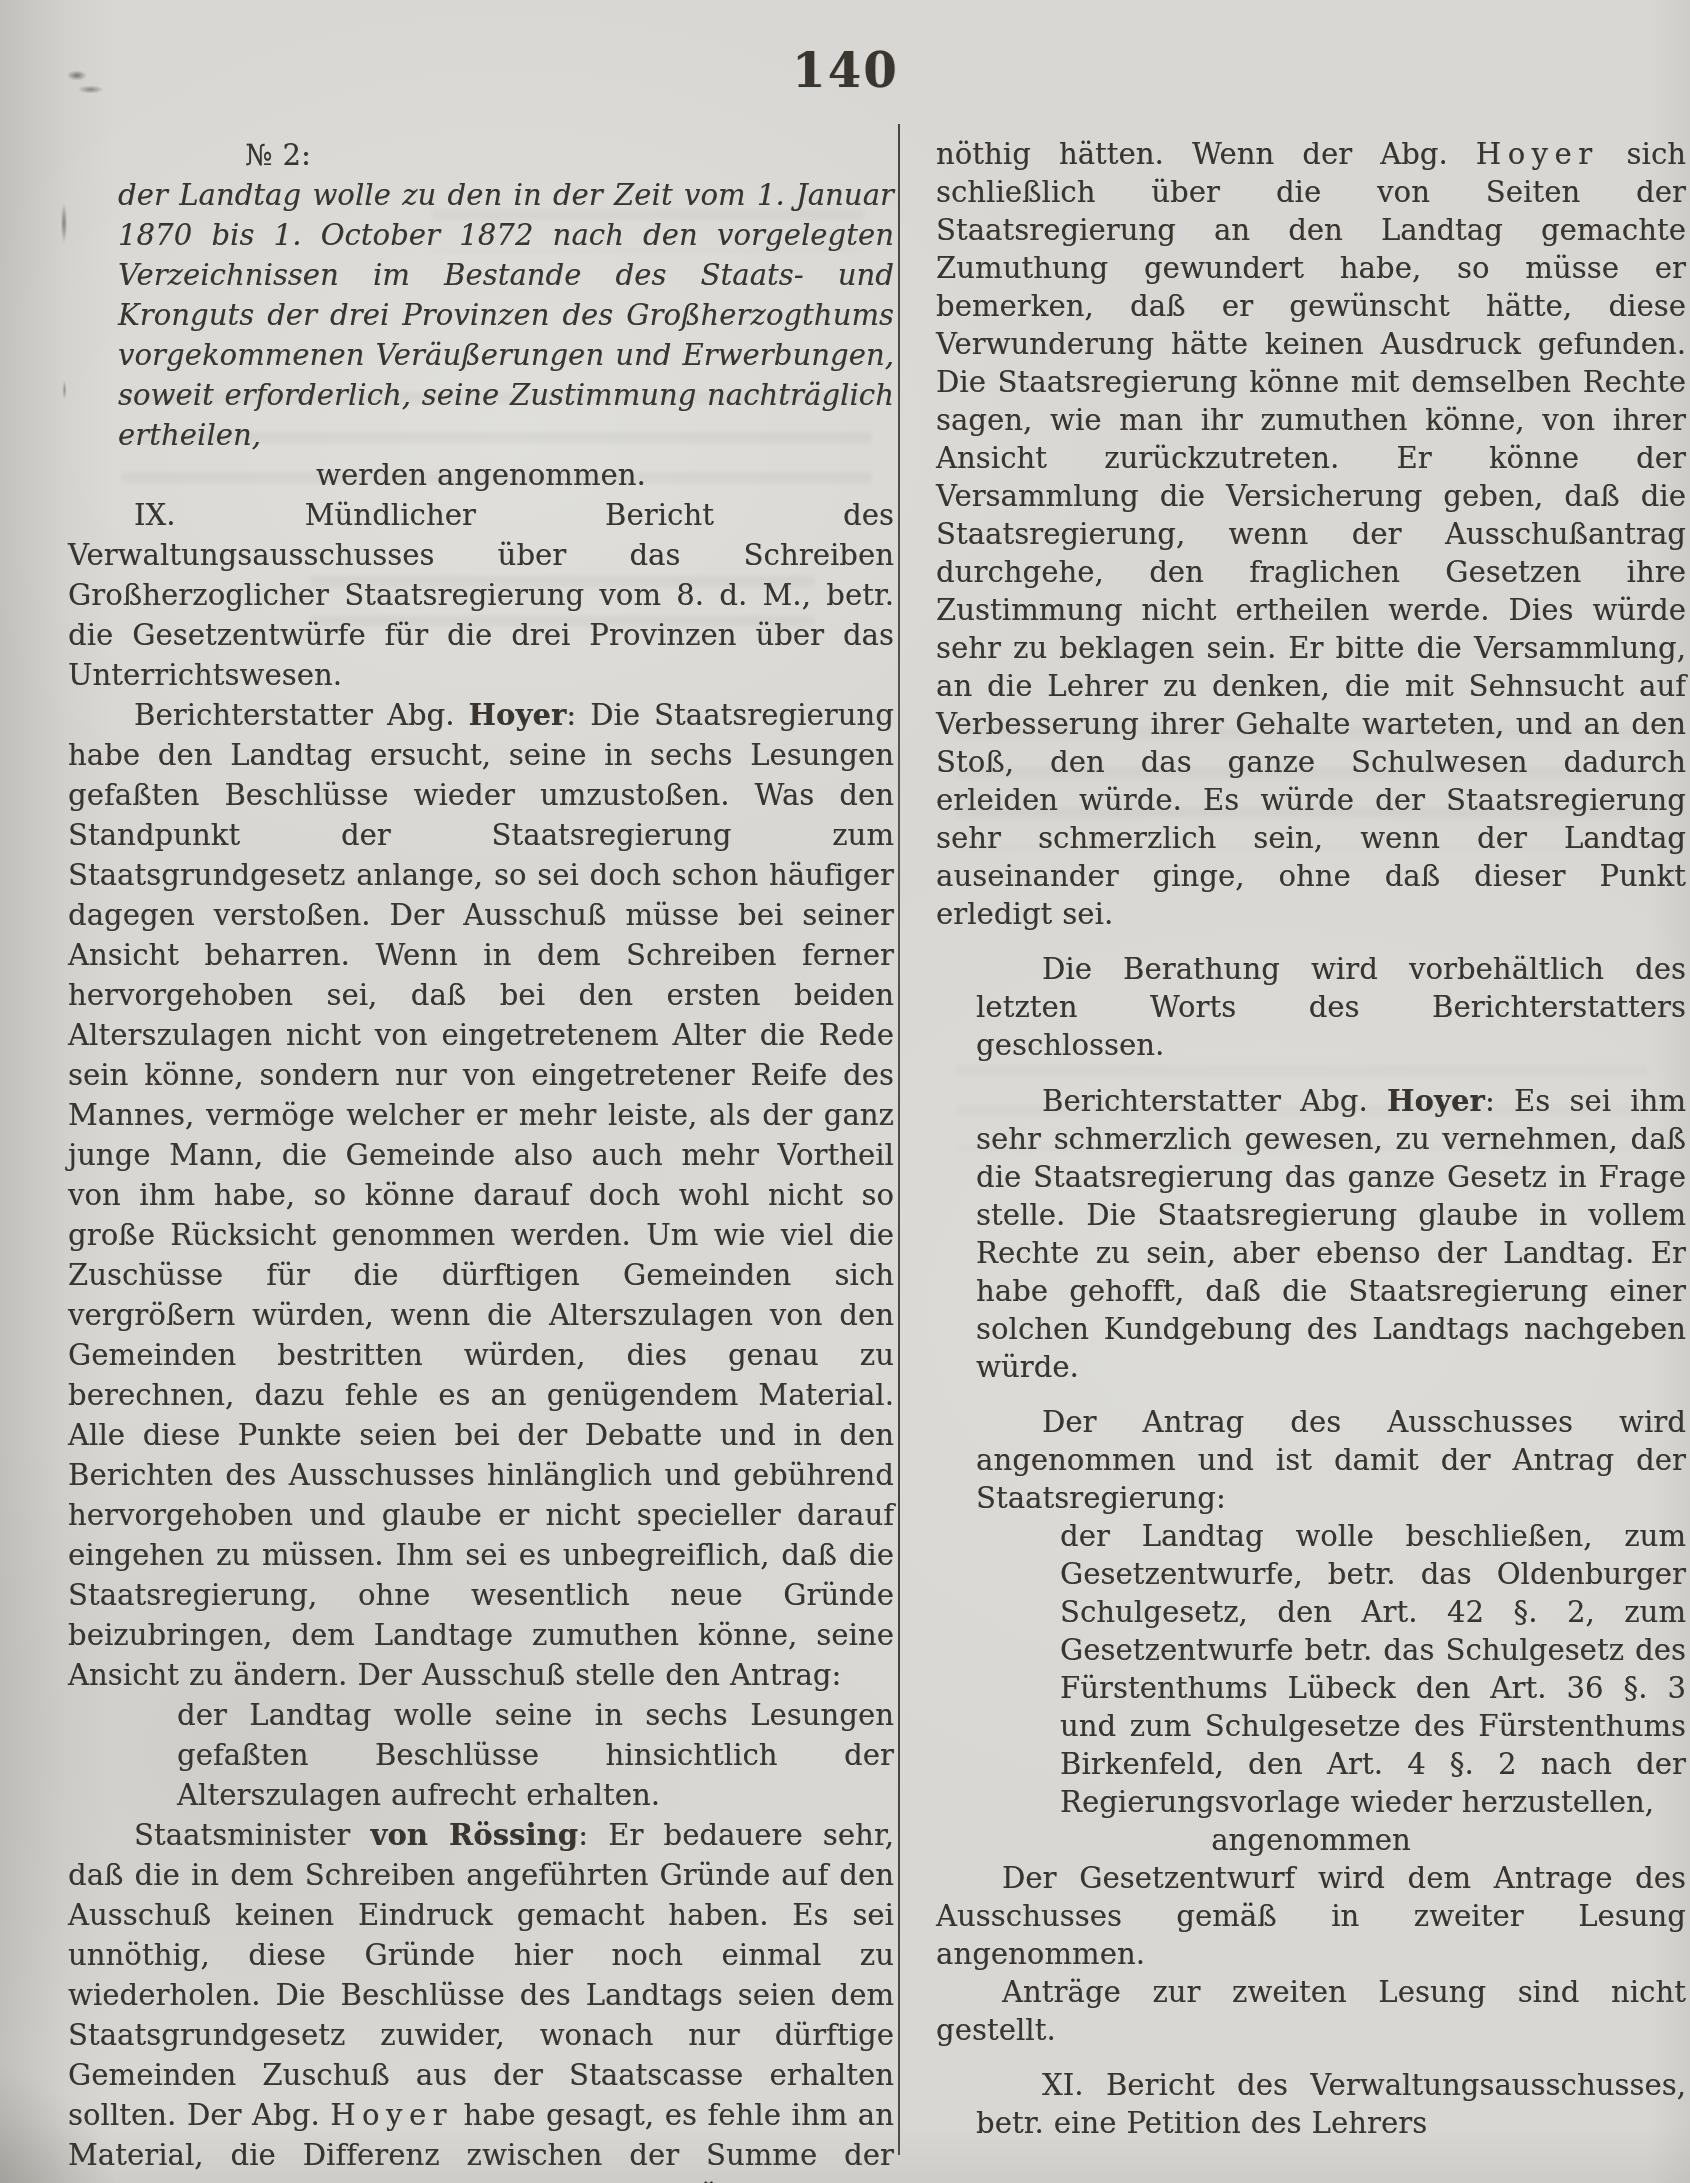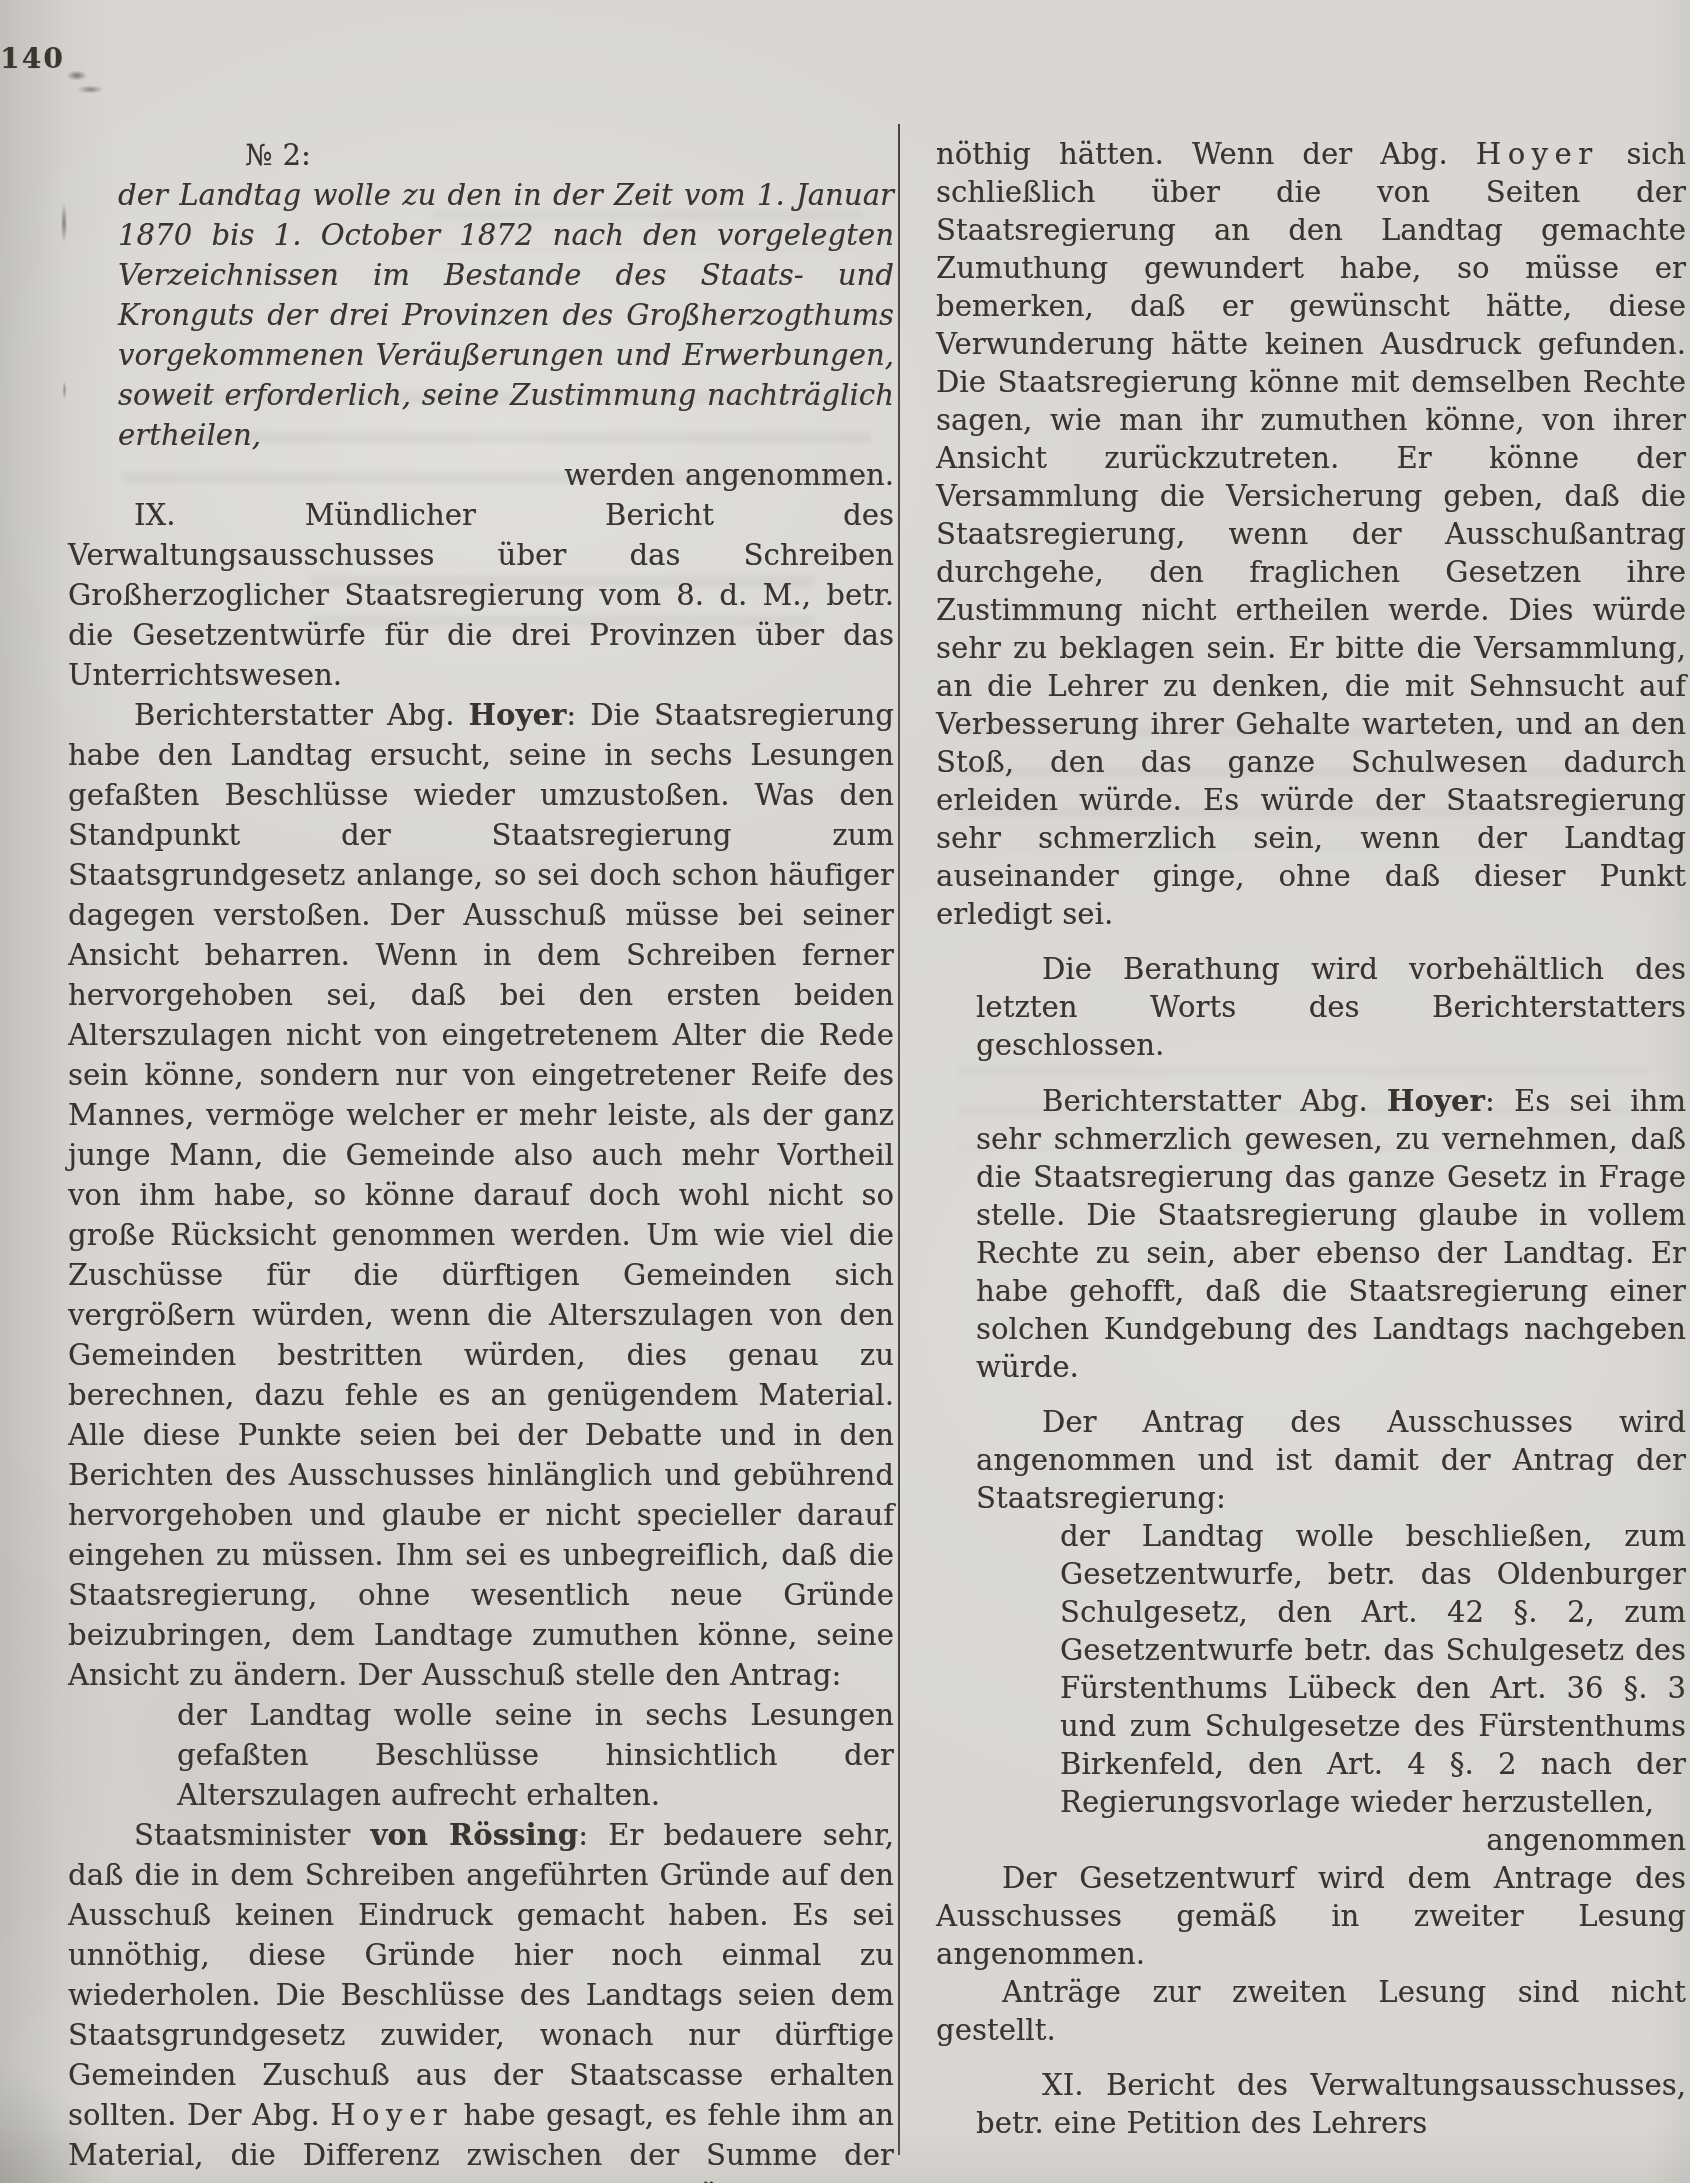--- a/index.html
+++ b/index.html
@@ -17,21 +17,22 @@
       linear-gradient(270deg, rgba(110,108,102,0.10) 0px, rgba(110,108,102,0) 43px),
       linear-gradient(0deg, rgba(110,108,102,0.10) 0px, rgba(110,108,102,0) 58px);
     font-family: "DejaVu Serif", "Liberation Serif", serif;
     color: #39352e;
     overflow: hidden;
   }
 
   .page-number {
     position: absolute;
     left: 0; right: 0; top: 42px;
-    font-size: 28px;
+    text-align: center;
+    font-size: 48px;
     font-weight: 700;
     letter-spacing: 2.2px;
     color: #3a362f;
     text-shadow: 0.4px 0.4px 0.7px rgba(50,46,40,0.5);
   }
 
   .divider {
     position: absolute;
     left: 898px; top: 124px;
     width: 2.2px; height: 2031px;
@@ -49,21 +50,21 @@
   }
   .column.left  { left: 68px;  width: 826px; line-height: 40px; }
   .column.right { left: 936px; width: 750px; line-height: 38px; }
 
   .par { margin: 0; }
   .par.indent   { text-indent: 66px; }
   .par.no-head  { padding-left: 177px; text-align: left; }
   .par.quote-sm { padding-left: 50px; font-style: italic; }
   .par.quote    { padding-left: 109px; }
   .column.right .par.quote { padding-left: 124px; }
-  .par.flush    { text-align: right; }
+  .par.flush    { text-align: center; }
   .par.gap      { margin-top: 17.3px; margin-left: 40px; }
 
   .seg-bold   { font-weight: 700; }
   .seg-spaced { letter-spacing: 6.5px; }
 
   
   .artifact { position: absolute; pointer-events: none; }
   .smudge-topleft {
     left: 63px; top: 65px; width: 46px; height: 35px;
     background:

